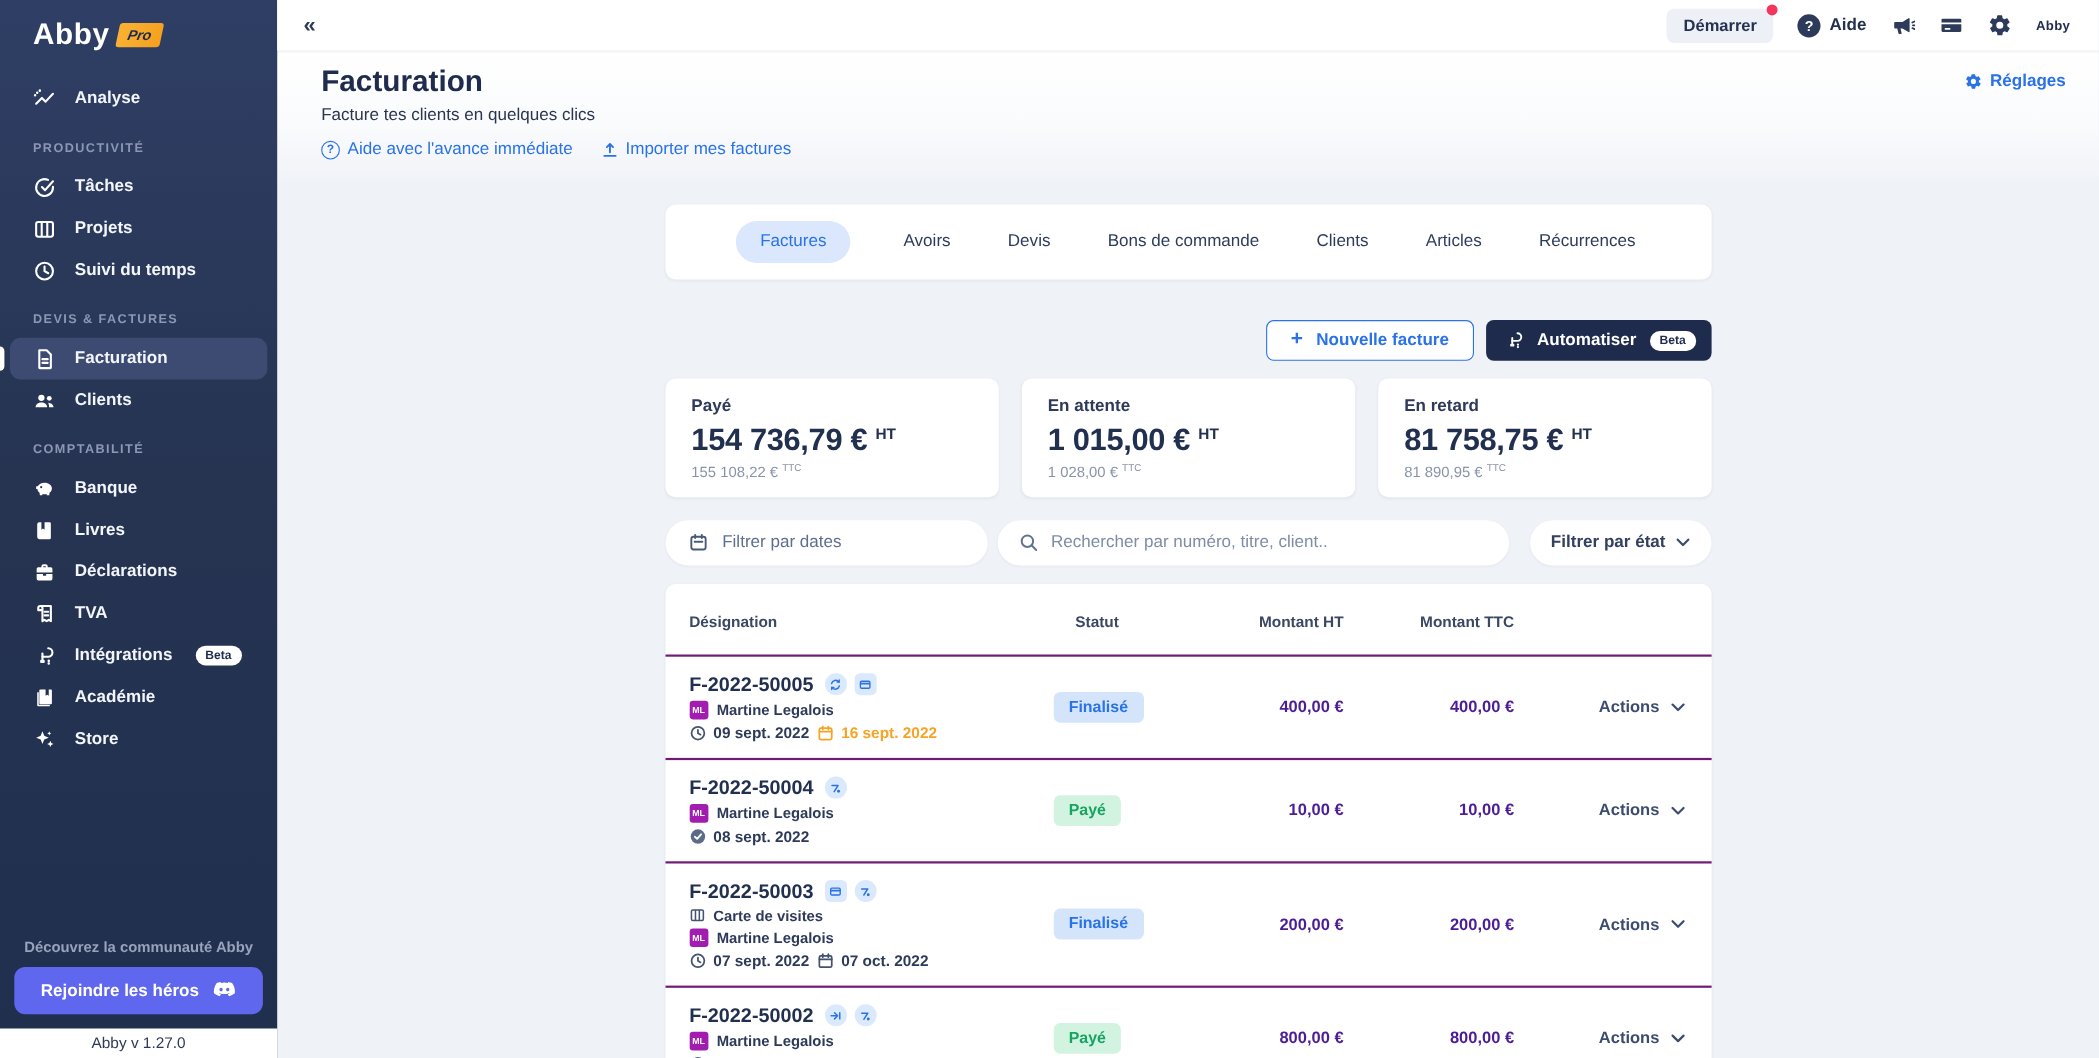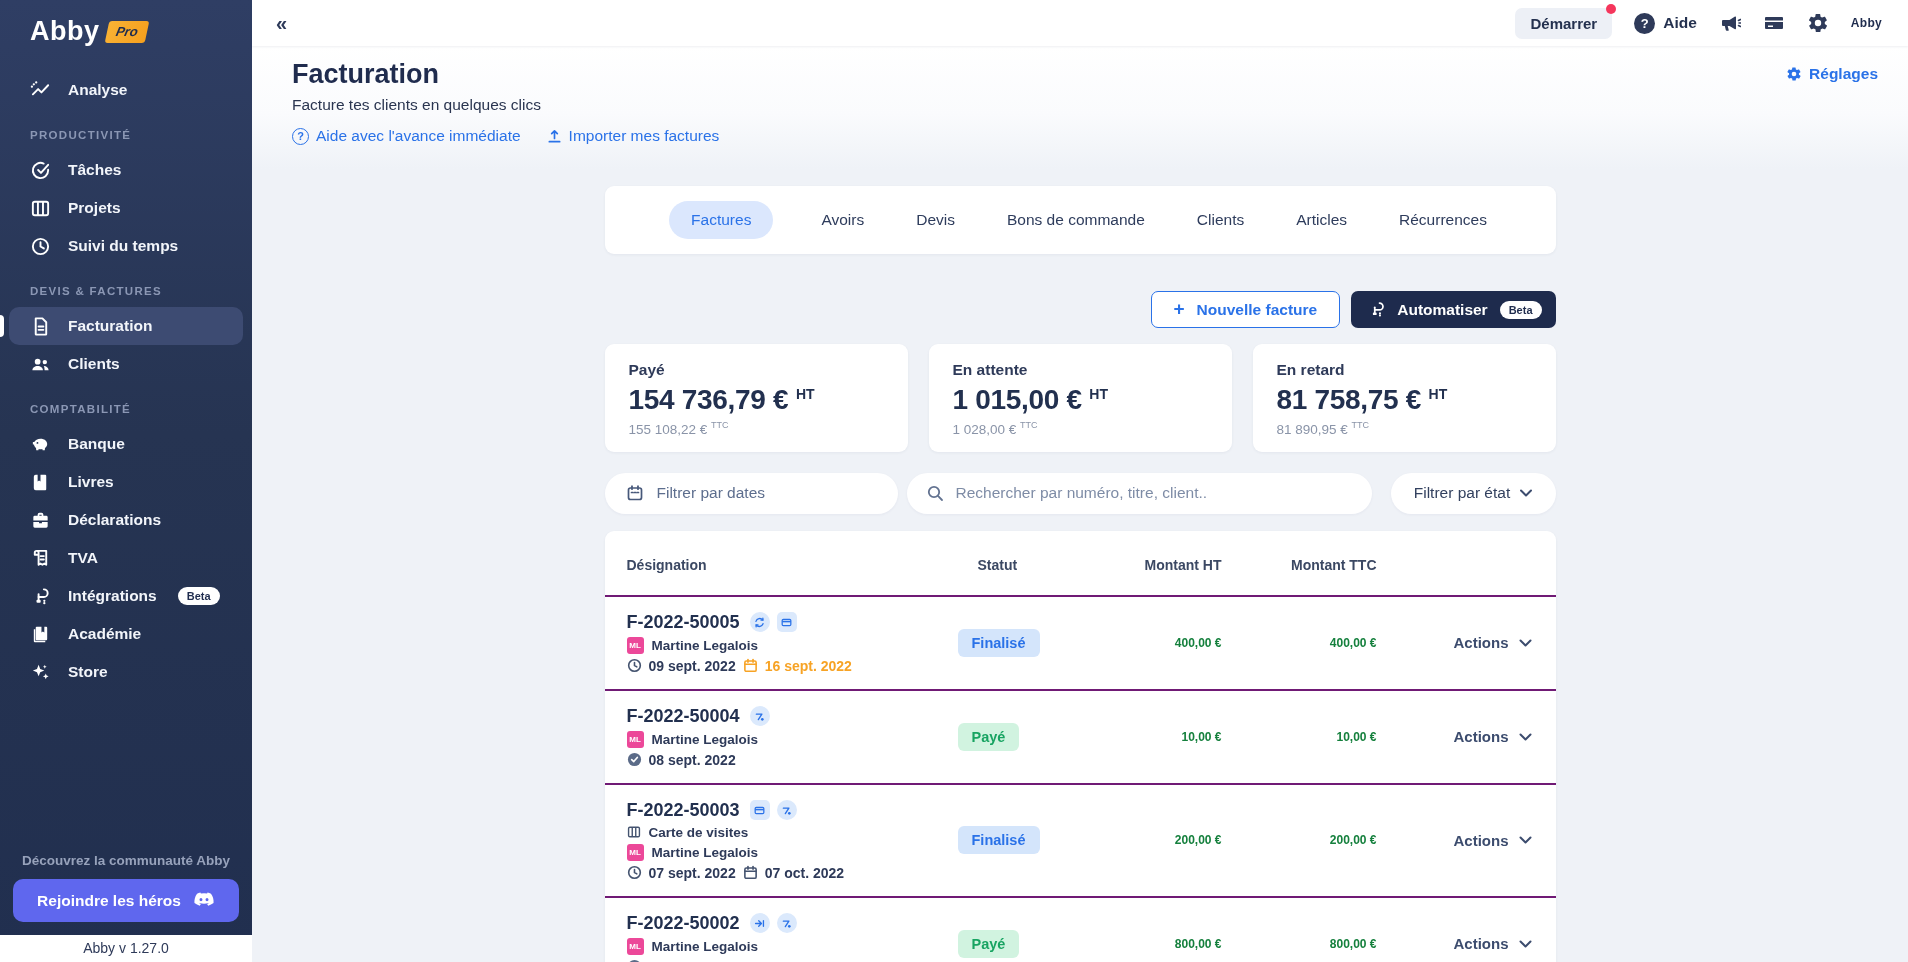--- a/index.html
+++ b/index.html
@@ -73,45 +73,45 @@
   .stat-ttc sup { font-size:9px; }
 
   
   .filters-row { margin-top:21px; display:flex; gap:9px; height:41px; }
   .filter-pill { background:#fff; border-radius:21px; display:flex; align-items:center; box-shadow:0 1px 3px rgba(33,48,90,.05); }
   .date-filter { width:293px; gap:13px; padding:0 20px 0 21px; color:#5d6e8e; font-size:15.5px; cursor:pointer; }
   .date-filter .ficon { color:#47587a; }
   .search-filter { flex:1; gap:12px; padding:0 18px 0 19px; }
   .search-filter input { border:none; outline:none; flex:1; font-size:15.5px; font-family:inherit; color:#2e3a59; background:transparent; }
   .search-filter input::placeholder { color:#7e8ca6; }
-  .etat-filter { width:165px; margin-left:10px; justify-content:center; gap:10px; color:#33415f; font-size:15.5px; font-weight:400; cursor:pointer; }
+  .etat-filter { width:165px; margin-left:10px; justify-content:center; gap:10px; color:#33415f; font-size:15.5px; font-weight:700; cursor:pointer; }
 
   
   .table-card { margin-top:17px; height:560px; padding-top:4px; }
   .trow { display:grid; grid-template-columns:331px 150px 114px 155px 157px; align-items:center; padding:0 22px; }
   .thead { height:60px; }
   .th { font-size:14px; font-weight:700; color:#3b4863; }
   .th.statut { padding-left:20px; }
   .th.right { text-align:right; }
   .inv-row { border-top:2px solid #701a75; padding-top:15px; padding-bottom:15px; }
   .inv-main { display:flex; flex-direction:column; gap:4px; }
   .inv-number-line { display:flex; align-items:center; gap:10px; }
   .inv-number { font-size:18px; font-weight:800; color:#22304f; cursor:pointer; }
   .inv-icons { display:flex; gap:7px; }
   .mini-chip { width:20px; height:20px; border-radius:50%; background:#dbe9fc; color:#2a72e8; display:flex; align-items:center; justify-content:center; }
   .mini-chip.square { border-radius:5px; }
   .inv-sub { display:flex; align-items:center; gap:8px; font-size:13.5px; font-weight:700; color:#2e3a59; }
-  .avatar-ml { width:17px; height:17px; border-radius:3px; background:#ec4899; color:#fff; font-size:8px; font-weight:800; display:flex; align-items:center; justify-content:center; }
-  .inv-dates { display:flex; align-items:center; gap:7px; font-size:14px; font-weight:700; color:#2e3a59; }
+  .avatar-ml { width:17px; height:17px; border-radius:3px; background:#a21caf; color:#fff; font-size:8px; font-weight:800; display:flex; align-items:center; justify-content:center; }
+  .inv-dates { display:flex; align-items:flex-end; gap:7px; font-size:14px; font-weight:700; color:#2e3a59; }
   .date-icon { color:#44536f; }
   .due-orange { color:#f7a325; }
   .badge { display:inline-block; padding:6px 14px; border-radius:6px; font-size:14.5px; font-weight:700; }
   .badge.finalise { background:#d4e5fb; color:#2a72e8; }
   .badge.paye { background:#d1f3e0; color:#18a462; }
-  .amount { font-size:12px; font-weight:800; color:#15803d; text-align:right; }
+  .amount { font-size:15px; font-weight:800; color:#4c1d95; text-align:right; }
   .actions-cell { display:flex; align-items:center; justify-content:flex-end; gap:10px; color:#3c4c6e; font-size:15px; font-weight:700; cursor:pointer; padding-right:2px; }
   .chev { color:#3c4c6e; }
 </style>
 </head>
 <body>
 
 <aside class="sidebar">
   <div class="logo-row">
     <span class="logo-word">Abby</span>
     <span class="logo-pro">Pro</span>

